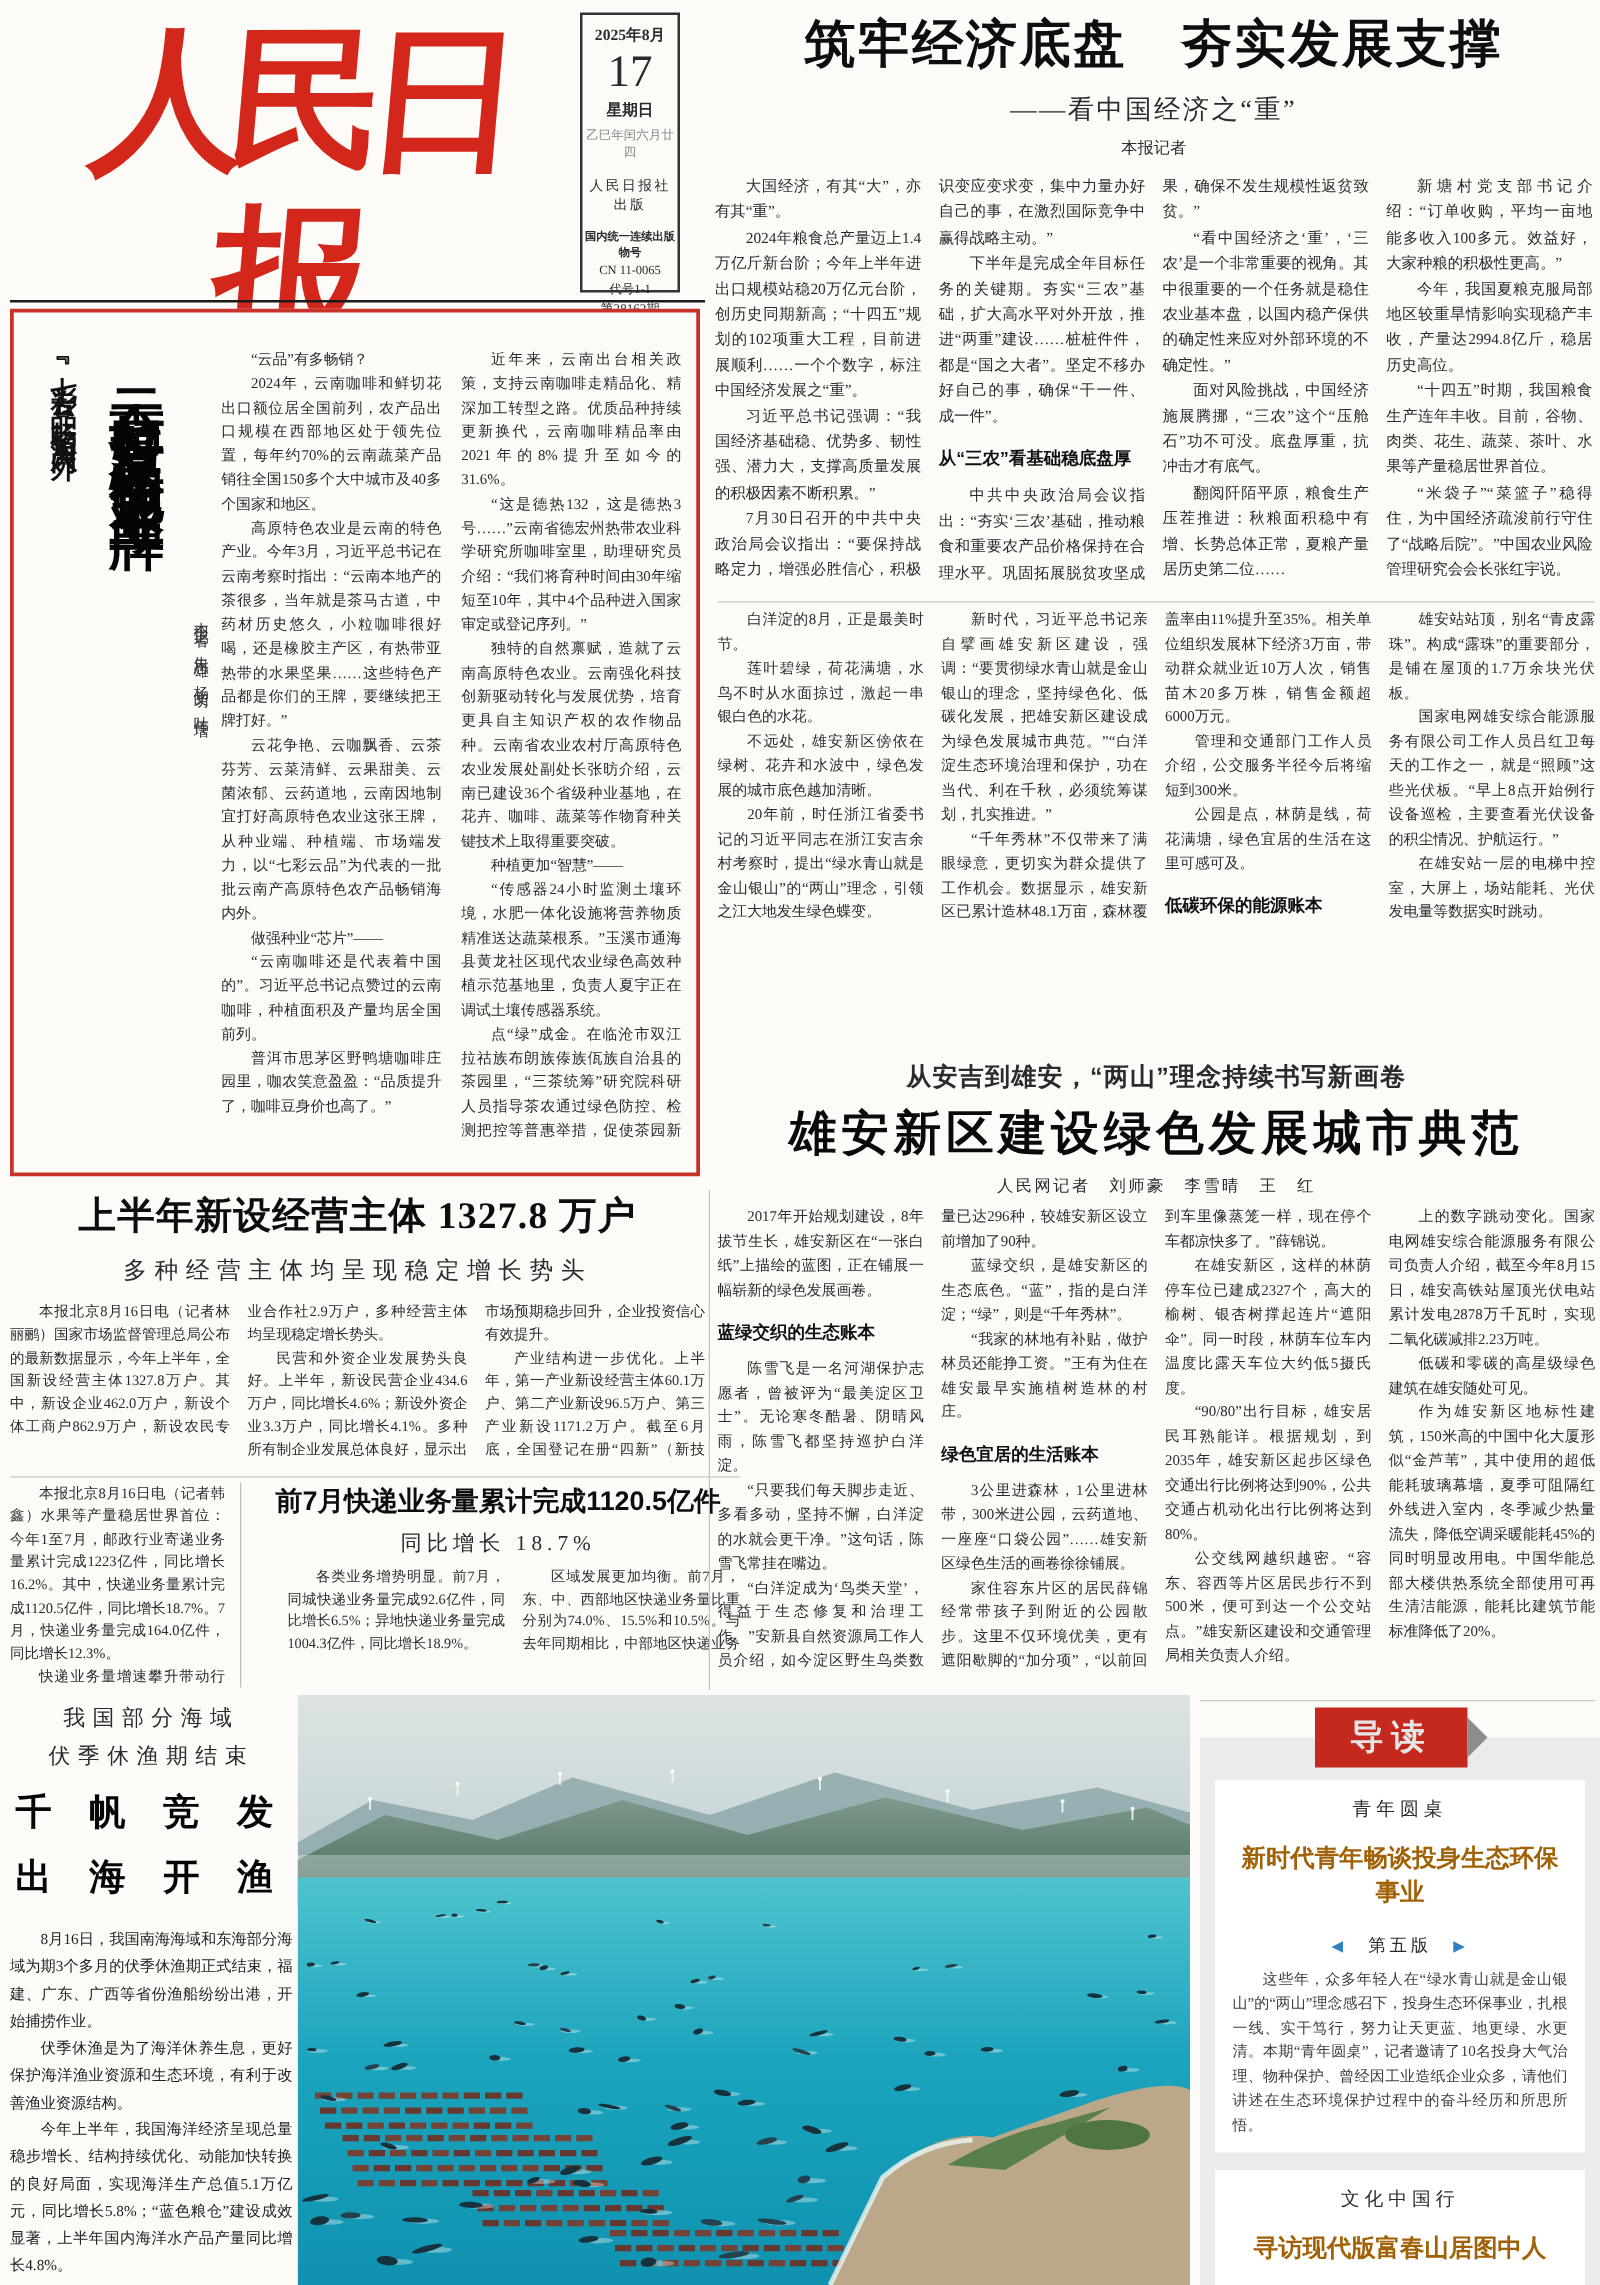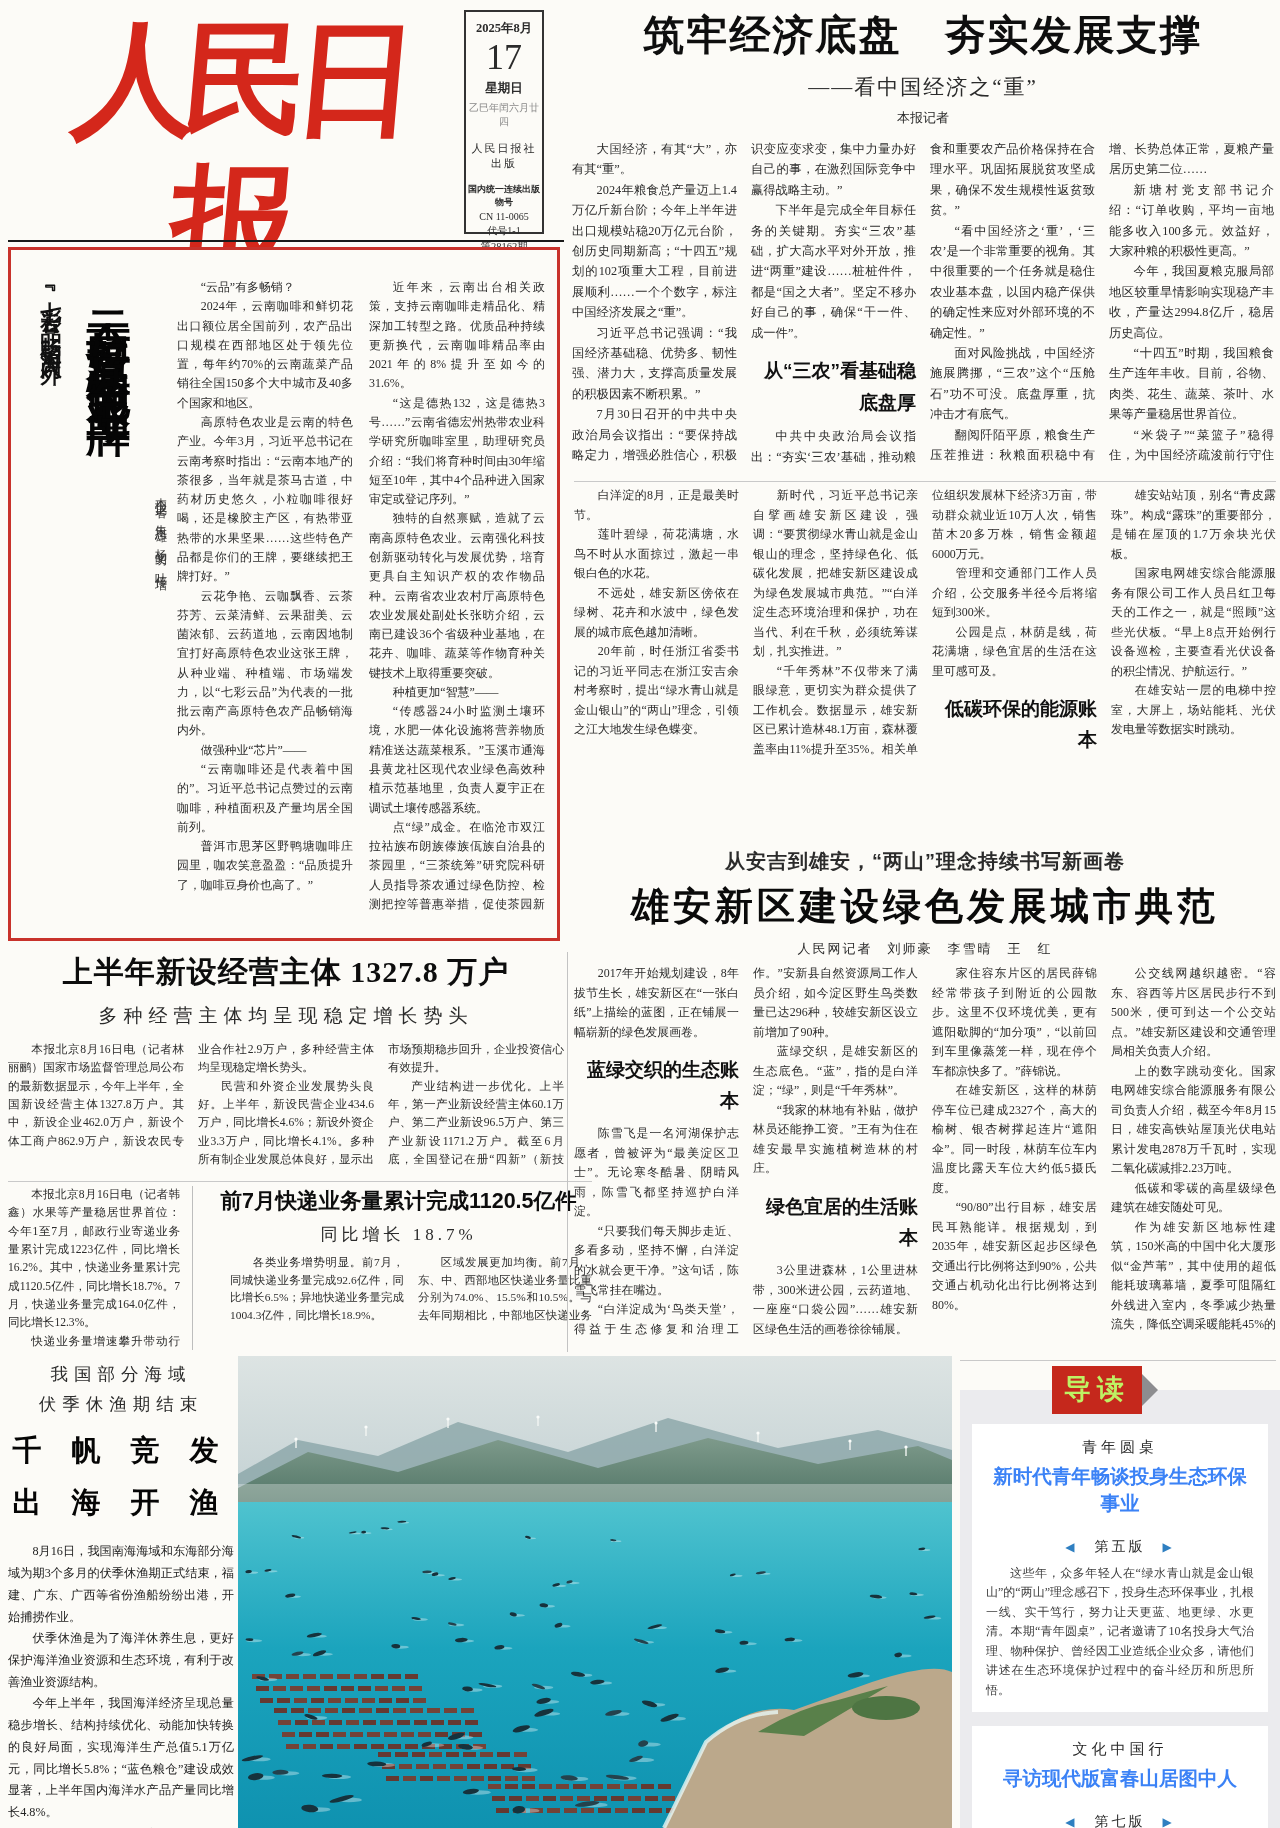--- a/index.html
+++ b/index.html
@@ -20,22 +20,22 @@
   .db-day{font-size:36px;line-height:1.15;font-weight:400;}
   .db-wk{font-size:12.5px;font-weight:700;margin-top:2px;}
   .db-lunar{font-size:10px;color:#888;margin-top:4px;}
   .db-pub{font-size:11px;letter-spacing:2px;margin-top:12px;}
   .db-issn-label{font-size:9px;font-weight:700;margin-top:12px;}
   .db-small{font-size:10px;margin-top:2px;}
   .db-issue{font-size:10.5px;margin-top:2px;}
   .db-pages{font-size:11px;font-weight:700;margin-top:2px;}
   
   .flow p{margin:0;text-indent:2em;text-align:justify;}
-  .sub-h{font-family:"Liberation Sans",sans-serif;font-weight:900;font-size:19px;
-         text-align:right;margin:12px 0 8px;color:#111;}
+  .sub-h{font-family:"Liberation Sans",sans-serif;font-weight:900;font-size:14px;
+         text-align:left;margin:12px 0 8px;color:#111;}
   
   .lead{position:absolute;left:572px;top:8px;width:702px;height:470px;}
   .lead-h{font-family:"Liberation Sans",sans-serif;font-weight:900;font-size:41px;
           letter-spacing:2px;text-align:center;color:#0e0e0e;}
   .lead-sub{font-size:21px;text-align:center;margin-top:10px;letter-spacing:2px;}
   .lead-by{font-size:13px;text-align:center;margin-top:8px;}
   .lead-cols{margin-top:12px;height:336px;overflow:hidden;column-count:4;column-gap:14px;
              font-size:12.3px;line-height:1.66;}
   
   .rule-a{position:absolute;left:8px;top:240px;width:556px;height:2px;background:#1a1a1a;}
@@ -78,30 +78,30 @@
   .fish-kicker{font-size:17.5px;text-align:center;letter-spacing:6px;line-height:1.7;}
   .fish-h{font-family:"Liberation Sans",sans-serif;font-weight:900;font-size:29px;
           letter-spacing:11px;text-align:center;line-height:1.55;margin-top:8px;color:#050505;}
   .fish-body{margin-top:16px;font-size:12.2px;line-height:1.78;color:#222;height:290px;overflow:hidden;}
   
   .photo{position:absolute;left:238px;top:1356px;width:714px;height:472px;overflow:hidden;}
   
   .daodu{position:absolute;left:960px;top:1366px;width:320px;height:462px;}
   .dd-panel{position:absolute;left:0;top:24px;width:320px;height:438px;background:#ebebee;
             box-sizing:border-box;padding:34px 12px 12px;}
-  .dd-badge{position:absolute;left:92px;top:0;background:#c5281c;color:#bef264;
+  .dd-badge{position:absolute;left:92px;top:0;background:#c5281c;color:#e5e5e5;
             font-family:"Liberation Sans",sans-serif;font-weight:900;font-size:27px;
-            letter-spacing:6px;padding:5px 12px 7px;z-index:3;}
+            letter-spacing:6px;padding:5px 28px 7px;z-index:3;}
   .dd-badge::after{content:"";position:absolute;right:-16px;top:8px;border-style:solid;
             border-width:16px 0 16px 16px;border-color:transparent transparent transparent #8d8d90;
             z-index:-1;}
   .dd-card{background:#fff;padding:14px 14px 12px;margin-bottom:14px;}
   .dd-kicker{font-size:15px;text-align:center;letter-spacing:4px;}
   .dd-title{font-family:"Liberation Sans",sans-serif;font-weight:900;font-size:19.5px;
-            text-align:center;margin-top:6px;color:#3b82f6;}
+            text-align:center;margin-top:16px;color:#a16207;}
   .dd-page{font-size:14px;text-align:center;margin:21px 0 8px;letter-spacing:3px;}
   .dd-arrow{color:#2f7fc1;font-size:12px;}
   .dd-body{font-size:12px;line-height:1.62;color:#3c3c3c;text-align:justify;text-indent:2em;}
   
   .hrule{position:absolute;background:#c9c9c9;height:1px;}
   .vrule{position:absolute;background:#c3c3c3;width:1px;}
 </style>
 </head>
 <body>
 

